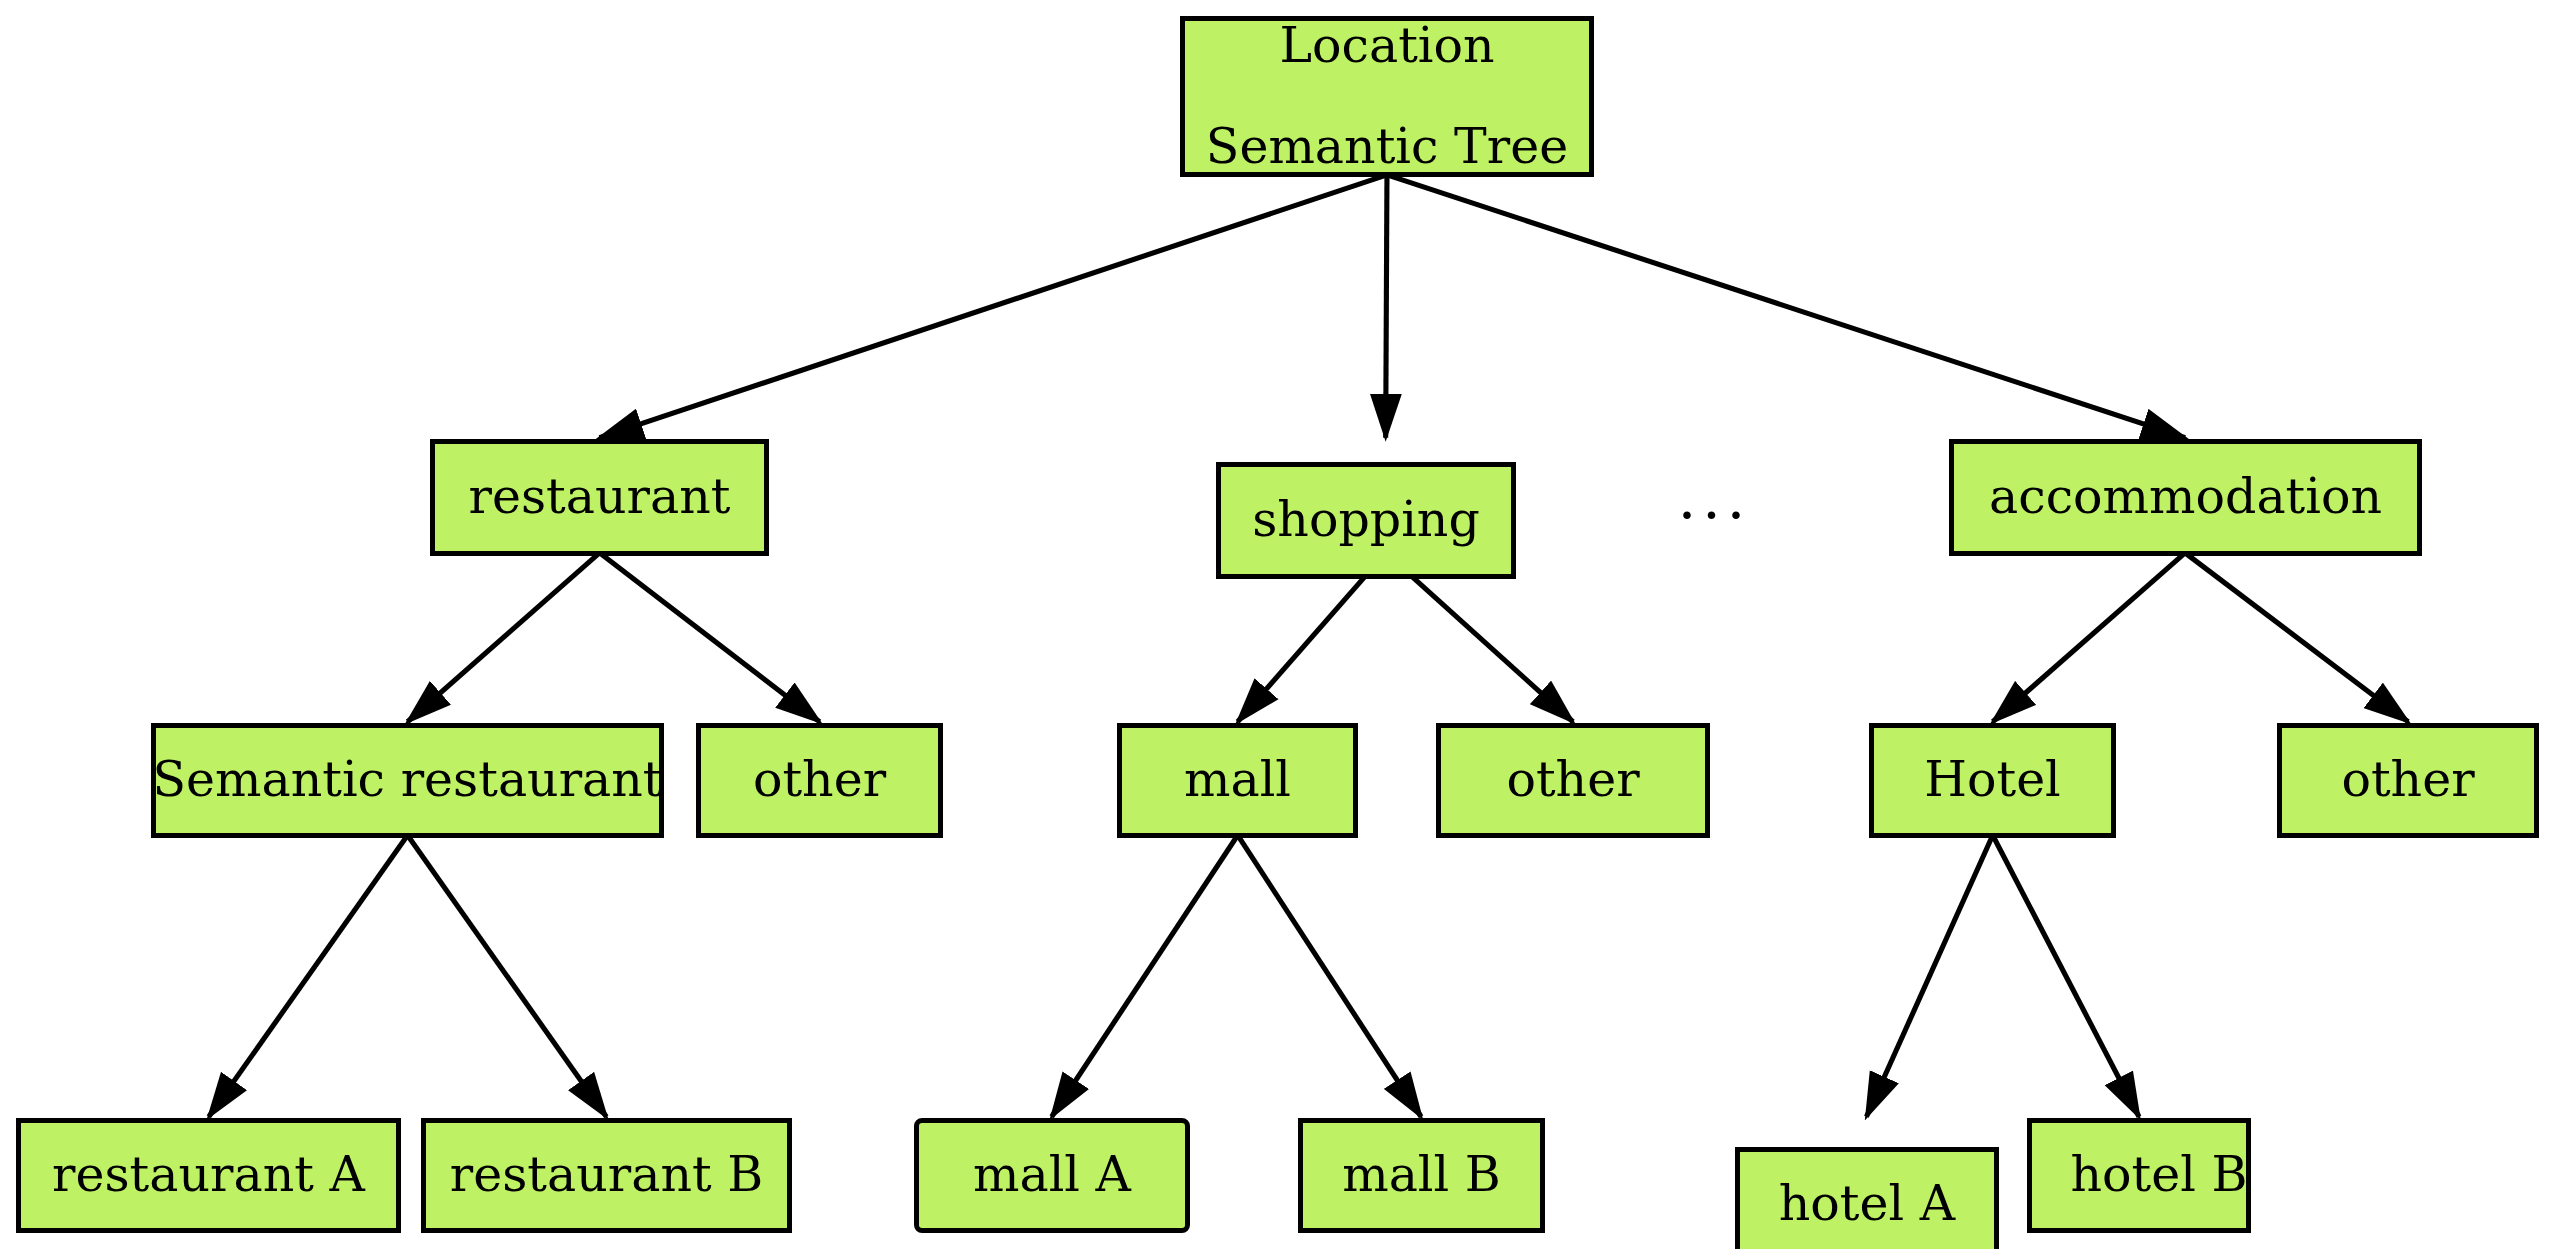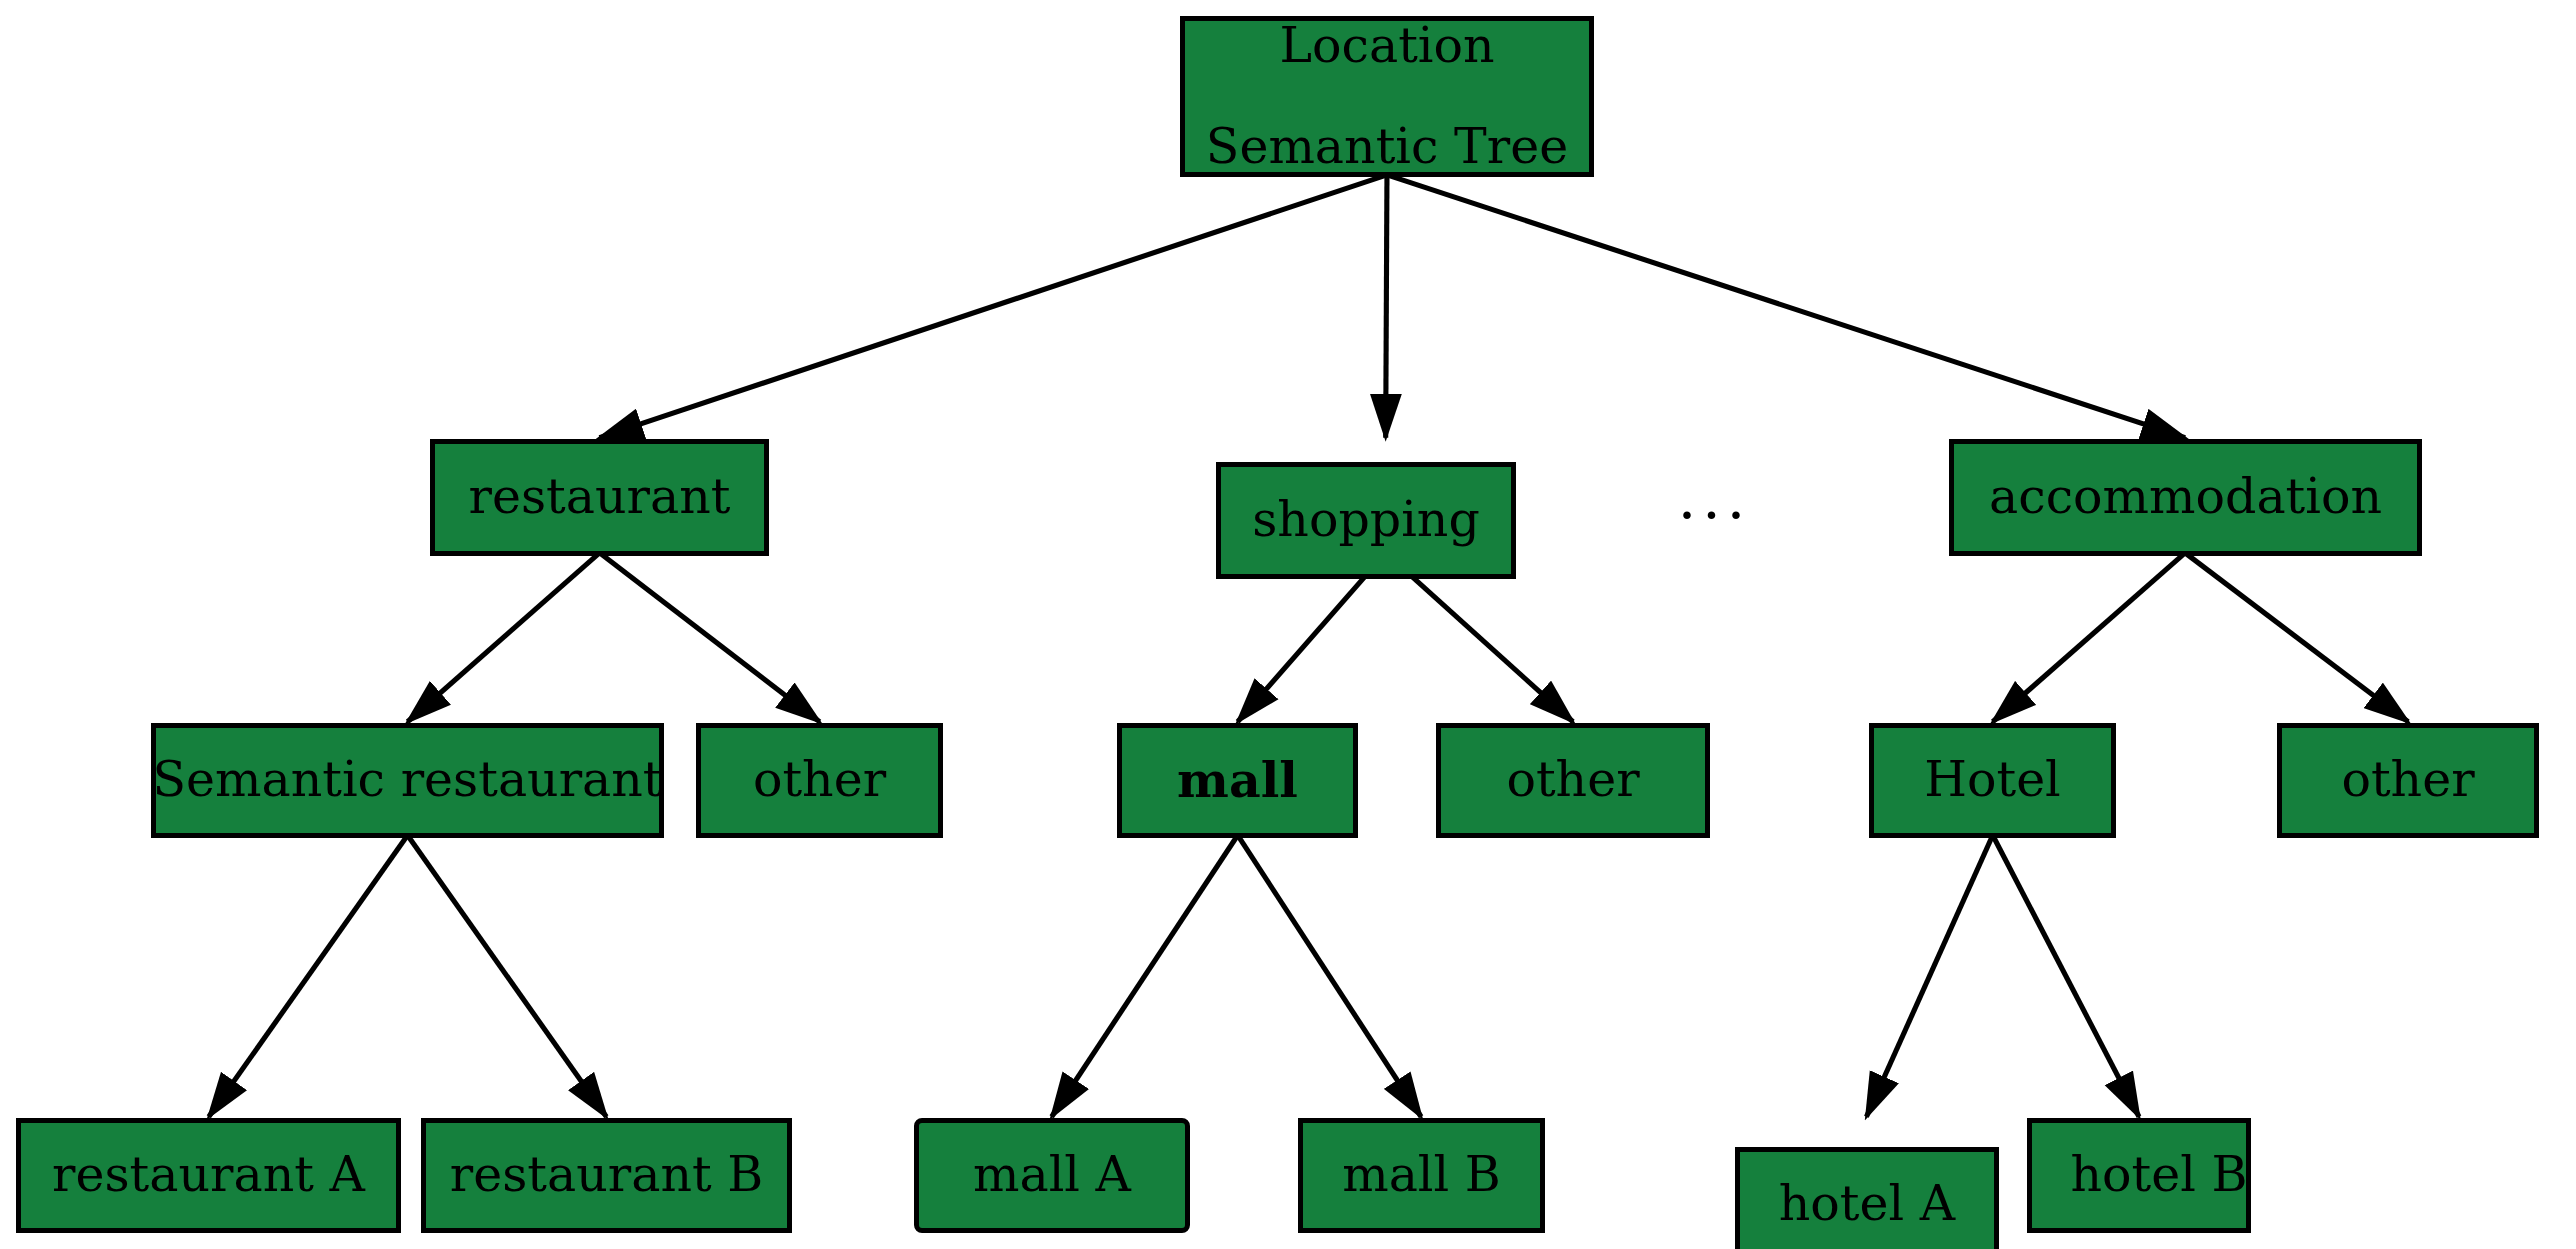--- a/index.html
+++ b/index.html
@@ -25,21 +25,21 @@
     pointer-events: none;
   }
   #edges line {
     stroke: #000000;
     stroke-width: 6;
   }
   .node {
     position: absolute;
     box-sizing: border-box;
     border: 5.1px solid #000000;
-    background: #15803d;
+    background: #bef264;
     display: flex;
     flex-direction: column;
     align-items: center;
     justify-content: center;
     text-align: center;
     font-size: 49px;
     line-height: 1.32;
     white-space: nowrap;
     gap: 36px;
   }
@@ -104,21 +104,21 @@
   </div>
 
   <div class="node" style="left: 151px; top: 723px; width: 513px; height: 115px;">
     <span>Semantic restaurant</span>
   </div>
 
   <div class="node" style="left: 696px; top: 723px; width: 247px; height: 115px;">
     <span>other</span>
   </div>
 
-  <div class="node" style="left: 1117px; top: 723px; width: 241px; height: 115px; font-weight: bold;">
+  <div class="node" style="left: 1117px; top: 723px; width: 241px; height: 115px;">
     <span>mall</span>
   </div>
 
   <div class="node" style="left: 1436px; top: 723px; width: 274px; height: 115px;">
     <span>other</span>
   </div>
 
   <div class="node" style="left: 1869px; top: 723px; width: 247px; height: 115px;">
     <span>Hotel</span>
   </div>

